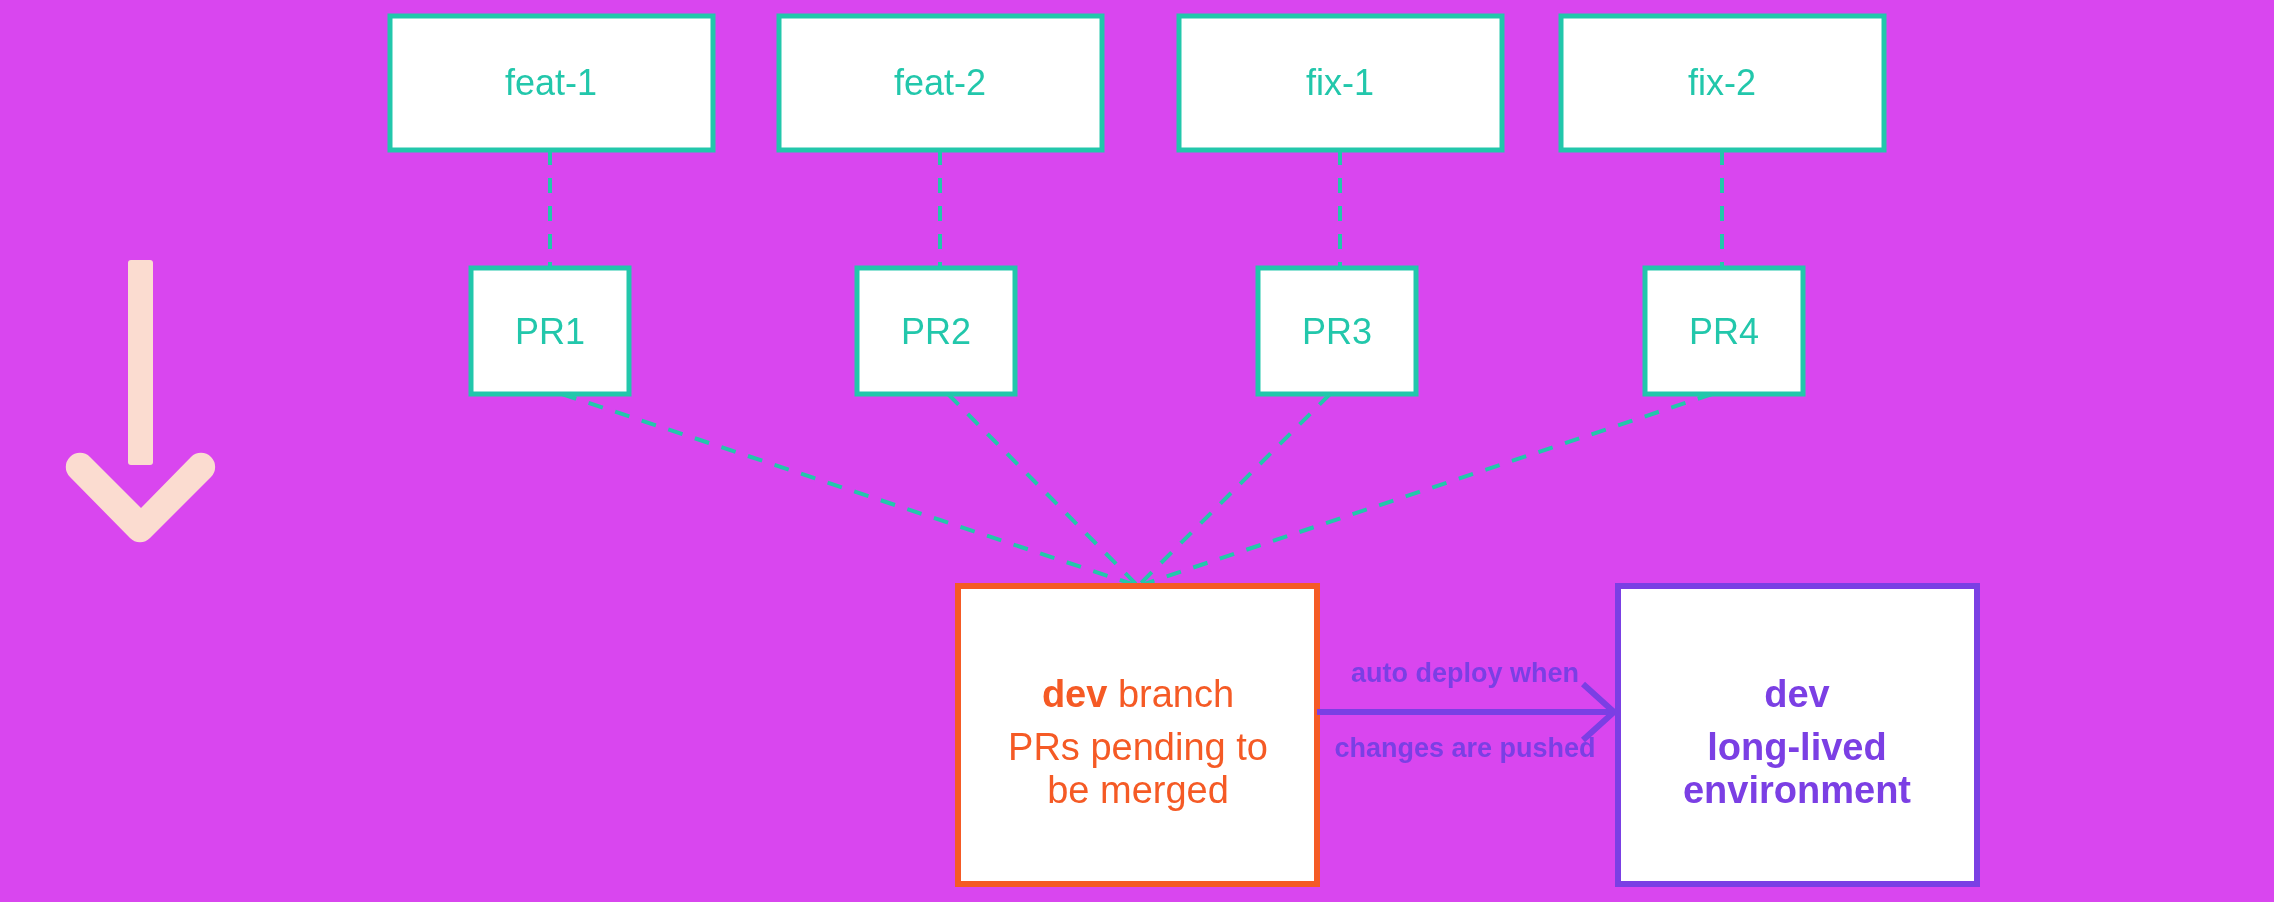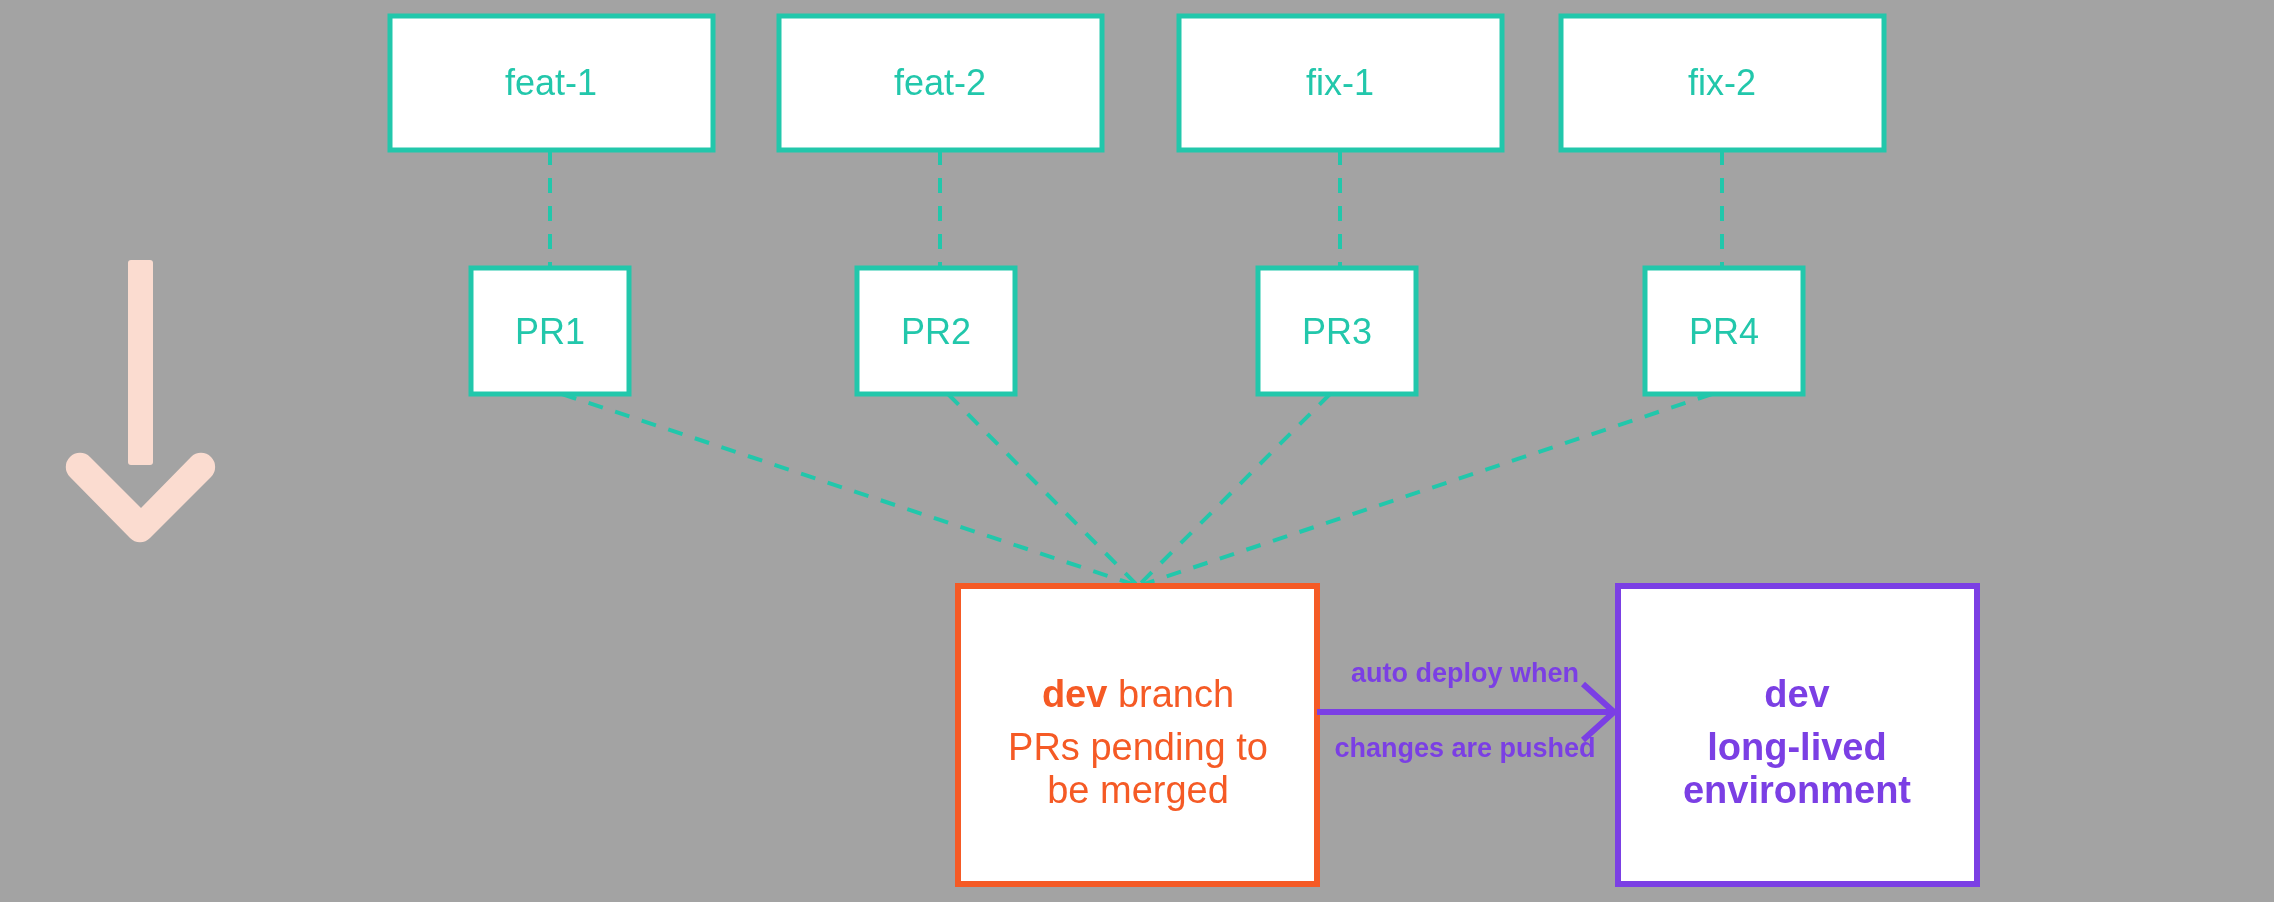--- a/index.html
+++ b/index.html
@@ -7,21 +7,21 @@
     padding: 0;
     background: #ffffff;
   }
   body {
     font-family: "Liberation Sans", "DejaVu Sans", sans-serif;
   }
   #stage {
     position: relative;
     width: 2274px;
     height: 902px;
-    background: #a3a3a3;
+    background: #d946ef;
     overflow: hidden;
     text-align: center;
   }
   #diagram-svg {
     position: absolute;
     left: 0;
     top: 0;
     width: 2274px;
     height: 902px;
     display: block;

